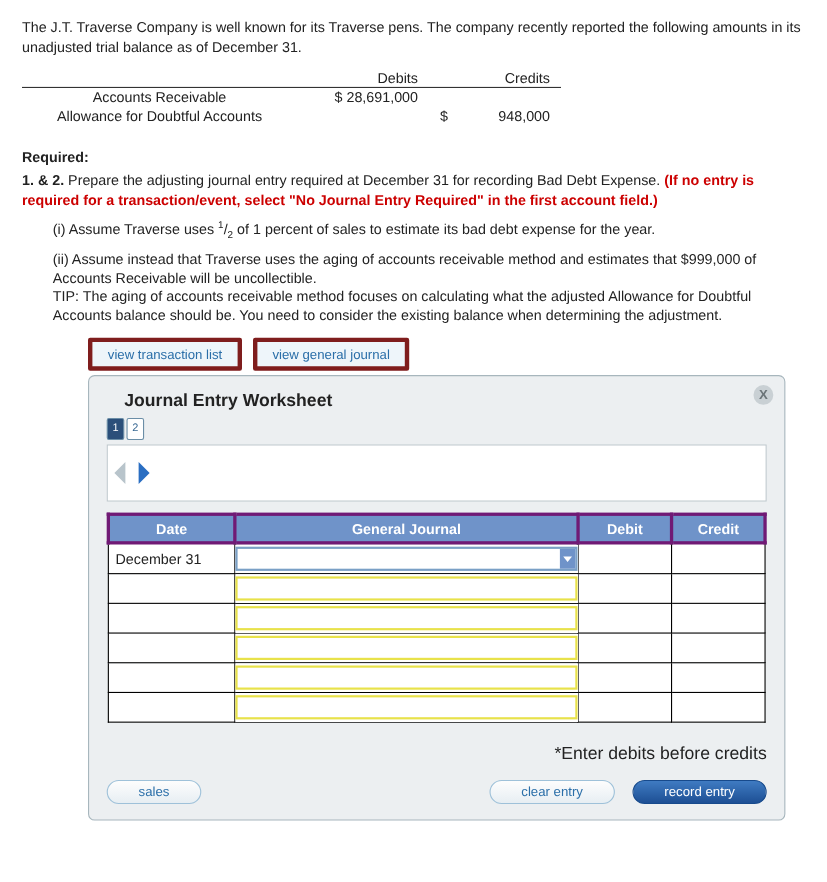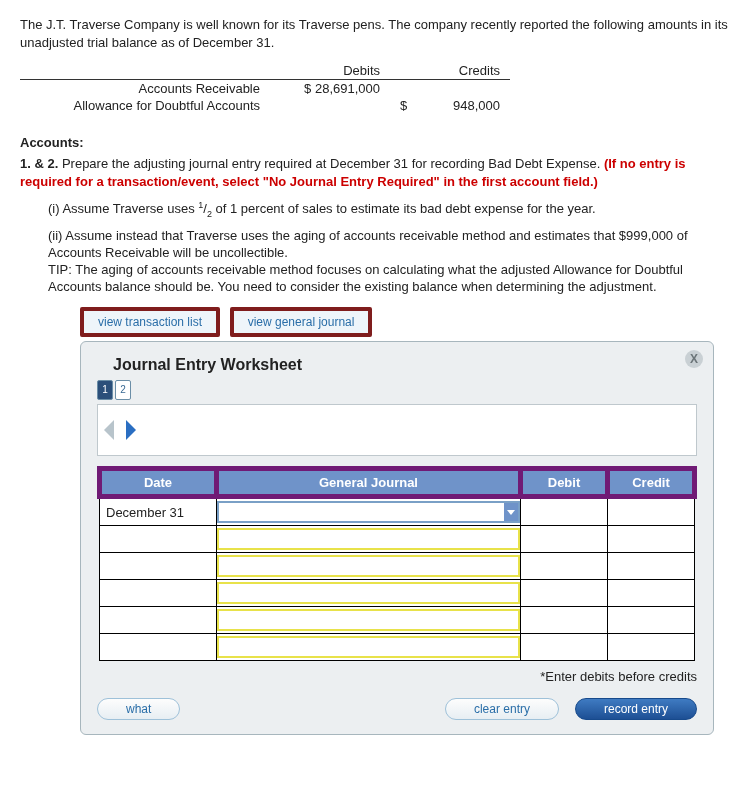--- a/index.html
+++ b/index.html
@@ -1,46 +1,46 @@
 <!DOCTYPE html>
 <html><head>
 <meta charset="utf-8">
 <style>
 body { font-family: Arial, Helvetica, sans-serif; font-size: 13px; color: #222; margin: 0; padding: 16px 20px; width: 712px; }
 p { margin: 0 0 10px; line-height: 1.4; }
 .trial { border-collapse: collapse; margin: 8px 0 20px; font-size: 13px; }
-.trial th, .trial td { padding: 1px 10px; text-align: right; }
+.trial th, .trial td { padding: 1px 10px; text-align: center; }
 .trial .hdr td { border-bottom: 1px solid #333; }
 .trial .hdr .col { text-align: right; }
-.trial td.num { white-space: nowrap; }
+.trial td.num { text-align: right; white-space: nowrap; }
 .req b { font-weight: bold; }
 .red { color: #c00; font-weight: bold; }
 .sub { margin-left: 28px; margin-top: 8px; line-height: 1.3; }
 .btnrow { margin: 12px 0 0 60px; }
 .linkbtn { display: inline-block; border: 4px solid #7f1d1d; background: #eef5fa; color: #2a6ea8; font-size: 12px; padding: 4px 14px; margin-right: 6px; border-radius: 2px; }
 .panel { margin: 4px 0 0 60px; border: 1px solid #a7b6bd; background: #eceff1; border-radius: 6px; padding: 14px 16px 14px; position: relative; width: 600px; }
 .closex { position: absolute; top: 8px; right: 10px; width: 18px; height: 18px; border-radius: 9px; background: #c9d0d4; color: #6b7478; text-align: center; line-height: 18px; font-size: 12px; font-weight: bold; }
 .panel h3 { margin: 0 16px 6px; font-family: Verdana, sans-serif; font-size: 16px; font-weight: bold; }
 .pager { display: flex; gap: 2px; margin-bottom: 4px; }
 .pager .pg { width: 14px; height: 18px; border: 1px solid #6b8ea7; font-size: 10px; text-align: center; line-height: 18px; border-radius: 2px; }
 .pager .act { background: #2b4f7a; color: #fff; }
 .pager .inact { background: #fff; color: #3a6; color:#3a6a94; }
 .instr { display: flex; align-items: center; border: 1px solid #bfc8cd; background: #fff; margin-bottom: 10px; }
 .instr .arrow { width: 22px; height: 50px; display: flex; align-items: center; justify-content: center; }
 .instr .arrow svg { width: 14px; height: 24px; }
 .instr .txt { flex: 1; padding: 8px 10px; font-family: 'Courier New', monospace; font-size: 13px; line-height: 1.3; }
 .je { border-collapse: collapse; width: 100%; font-size: 13px; }
-.je th { background: #6f93c9; color: #fff; font-weight: bold; border: 5px solid #701a75; padding: 4px 6px; }
+.je th { background: #6f93c9; color: #fff; font-weight: bold; border: 3px solid #701a75; padding: 4px 6px; }
 .je td { background: #fff; border: 1px solid #000000; height: 22px; padding: 2px 6px; }
 .je td.gj { padding: 0; position: relative; }
 .je td.gj .inp { border: 2px solid #e8e24a; height: 18px; margin: 0; position: relative; }
 .je td.gj.first .inp { border-color: #7aa0c6; }
 .je td.gj.first .dd { position: absolute; right: 0; top: 0; width: 14px; height: 18px; background: #6f93c9; }
 .je td.gj.first .dd:after { content: ""; position: absolute; left: 3px; top: 7px; border-left: 4px solid transparent; border-right: 4px solid transparent; border-top: 5px solid #fff; }
-.foot { text-align: right; font-size: 13px; margin-top: 8px; }
+.foot { text-align: right; font-size: 16px; margin-top: 20px; }
 .actions { display: flex; justify-content: space-between; margin-top: 14px; align-items: center; }
 .actions .right { display: flex; gap: 16px; align-items: center; }
 .pillbtn { display: inline-block; border: 1px solid #9ec1d9; background: linear-gradient(#fdfdfd,#e7eef3); color: #2a6ea8; font-size: 12px; padding: 3px 28px; border-radius: 12px; }
 .pillbtn.primary { background: linear-gradient(#3f7bc2,#1d4f94); color: #fff; border-color: #174a8c; }
 sup, sub.f { font-size: 9px; line-height: 0; }
 </style>
 </head>
 <body>
 
 <p>The J.T. Traverse Company is well known for its Traverse pens. The company recently reported the following amounts in its unadjusted trial balance as of December 31.</p>
@@ -61,21 +61,21 @@
     <td>Allowance for Doubtful Accounts</td>
     <td class="num"></td>
     <td class="num">
       <span style="float:left">$</span><span>948,000</span>
     </td>
   </tr>
 </tbody>
   </table>
 
 <div class="req">
-  <p><b>Accounts:</b></p>
+  <p><b>Required:</b></p>
   <p style="margin-top:-8px">
     <b>1. &amp; 2.</b><span> Prepare the adjusting journal entry required at December 31 for recording Bad Debt Expense. </span><span class="red">(If no entry is required for a transaction/event, select "No Journal Entry Required" in the first account field.)</span>
   </p>
   <p class="sub">
     <span>(i) Assume Traverse uses </span><sup>1</sup><span>/</span><sub class="f">2</sub><span> of 1 percent of sales to estimate its bad debt expense for the year.</span><br>
   </p>
   <p class="sub">
     <span>(ii) Assume instead that Traverse uses the aging of accounts receivable method and estimates that $999,000 of Accounts Receivable will be uncollectible.</span><br>
     <span>TIP: The aging of accounts receivable method focuses on calculating what the adjusted Allowance for Doubtful Accounts balance should be. You need to consider the existing balance when determining the adjustment.</span>
   </p>
@@ -162,19 +162,19 @@
             <div class="inp"></div>
           </td>
       <td></td>
       <td></td>
     </tr>
   </tbody>
     </table>
   <div class="foot">*Enter debits before credits</div>
 
   <div class="actions">
-    <span class="pillbtn">what</span>
+    <span class="pillbtn">sales</span>
     <div class="right">
       <span class="pillbtn">clear entry</span>
       <span class="pillbtn primary">record entry</span>
     </div>
   </div>
 </div>
 
 </body></html>

